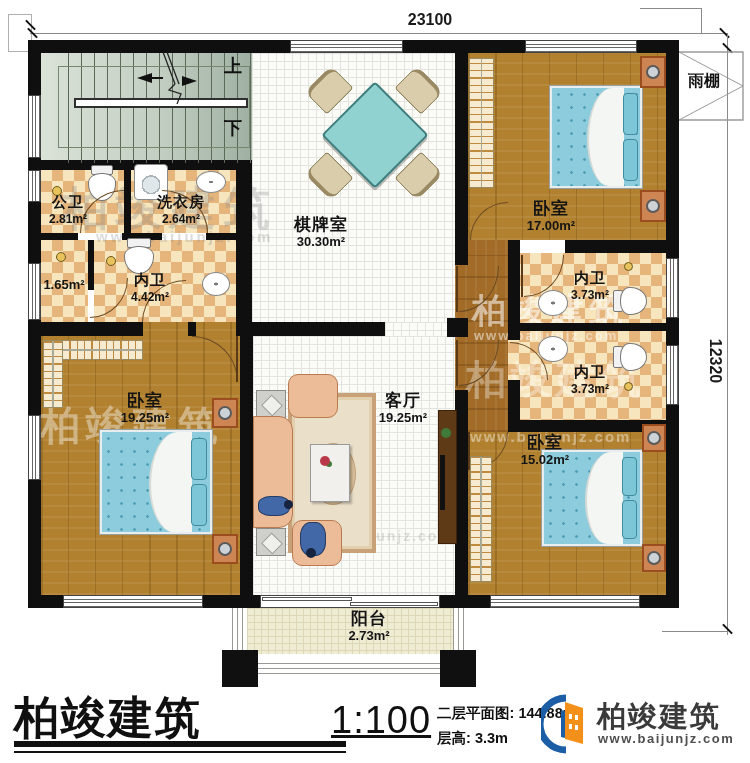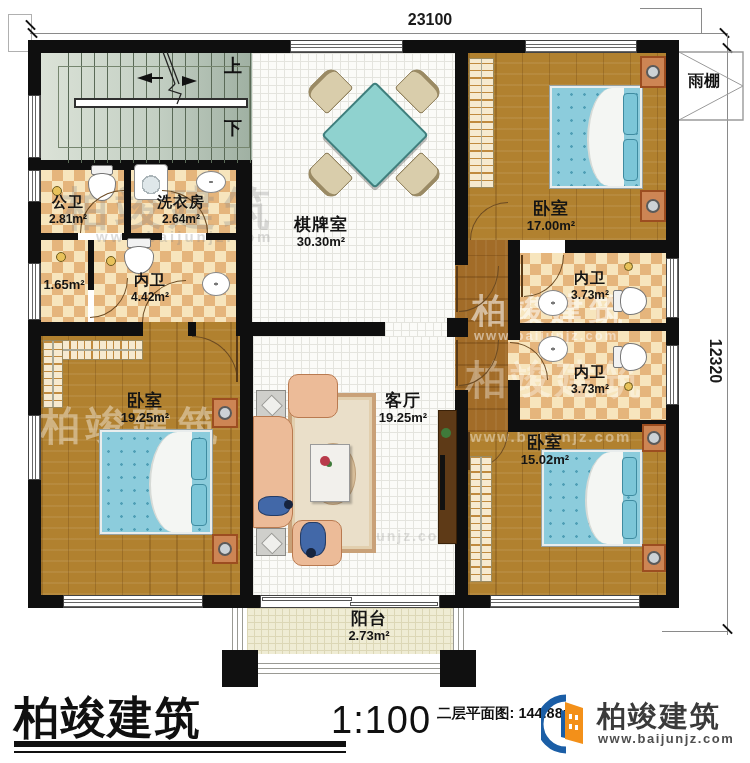--- a/index.html
+++ b/index.html
@@ -78,21 +78,21 @@
   .col{position:absolute;background:#101010;}
   .dim{position:absolute;background:#8a8a8a;}
   .tick{position:absolute;width:13px;height:2px;background:#111;transform:rotate(45deg);}
   .dimtxt{position:absolute;color:#1a1a1a;font-weight:bold;font-size:16px;text-align:center;}
   .updown{position:absolute;color:#111;font-weight:bold;font-size:18px;}
   .wm{position:absolute;font-weight:bold;pointer-events:none;white-space:nowrap;}
   .thin{position:absolute;border:1px solid #b0b0b0;box-sizing:border-box;}
   .ft-title{position:absolute;left:14px;top:688px;font-size:45px;font-weight:bold;color:#101010;letter-spacing:2px;}
   .ft-line1{position:absolute;left:14px;top:741px;width:332px;height:6px;background:#101010;}
   .ft-line2{position:absolute;left:14px;top:751px;width:332px;height:2px;background:#101010;}
-  .ft-scale{position:absolute;left:331px;top:699px;font-size:38px;color:#101010;letter-spacing:1px;}
+  .ft-scale{position:absolute;left:331px;top:699px;font-size:38px;color:#101010;letter-spacing:1px;text-decoration:underline;}
   .ft-info{position:absolute;left:437px;top:701px;font-size:14.5px;font-weight:bold;color:#101010;line-height:1.7;}
   .ft-brand{position:absolute;left:597px;top:697px;font-size:29px;font-weight:bold;color:#3a3a3a;letter-spacing:2px;}
   .ft-site{position:absolute;left:598px;top:731px;font-size:13px;font-weight:bold;color:#4f4f4f;letter-spacing:1.5px;}
   .canopy-label{position:absolute;font-size:16px;font-weight:bold;color:#111;text-shadow:0 0 3px #fff,0 0 3px #fff;}
 </style>
 </head>
 <body>
 
 <div class="thin" style="left:8px;top:14px;width:24px;height:38px;"></div>
 <div class="tick" style="left:24px;top:24px;"></div>
@@ -358,20 +358,21 @@
   <span class="nm">阳台</span>
   <span class="ar">2.73m²</span>
 </div>
 
 <div class="ft-title">柏竣建筑</div>
 <div class="ft-line1"></div>
 <div class="ft-line2"></div>
 <div class="ft-scale">1:100</div>
 <div class="ft-info">
   <div><span>二层平面图:</span> <span>144.88m²</span></div>
+  <div><span>层高:</span> <span>3.3m</span></div>
 </div>
 <svg class="abs" style="left:541px;top:694px;" width="54" height="60" viewBox="0 0 54 60">
   <path d="M25 4 A 25 25 0 1 0 25 56" fill="none" stroke="#1b5ea6" stroke-width="7"></path>
   <path d="M24 8 L42 14 L42 50 L24 45 Z" fill="#f39019"></path>
   <path d="M20 16 L24 17 L24 44 L20 43 Z" fill="#1b5ea6"></path>
   <rect x="28" y="20" width="3" height="5" fill="#fff"></rect>
   <rect x="34" y="21" width="3" height="5" fill="#fff"></rect>
   <rect x="28" y="30" width="3" height="5" fill="#fff"></rect>
   <rect x="34" y="31" width="3" height="5" fill="#fff"></rect>
 </svg>

